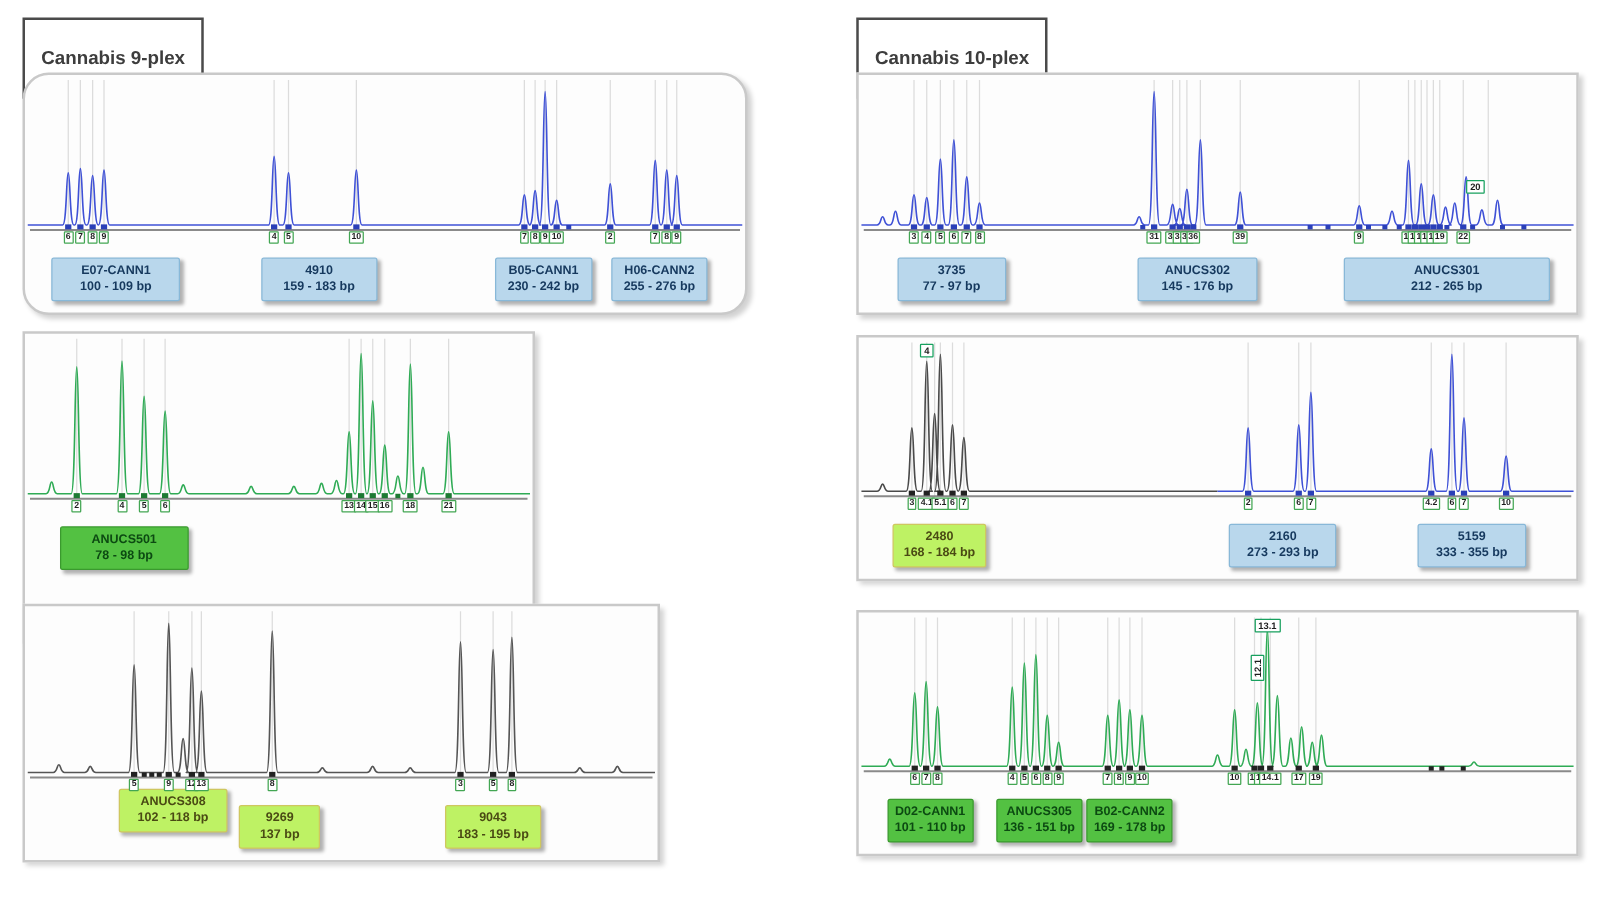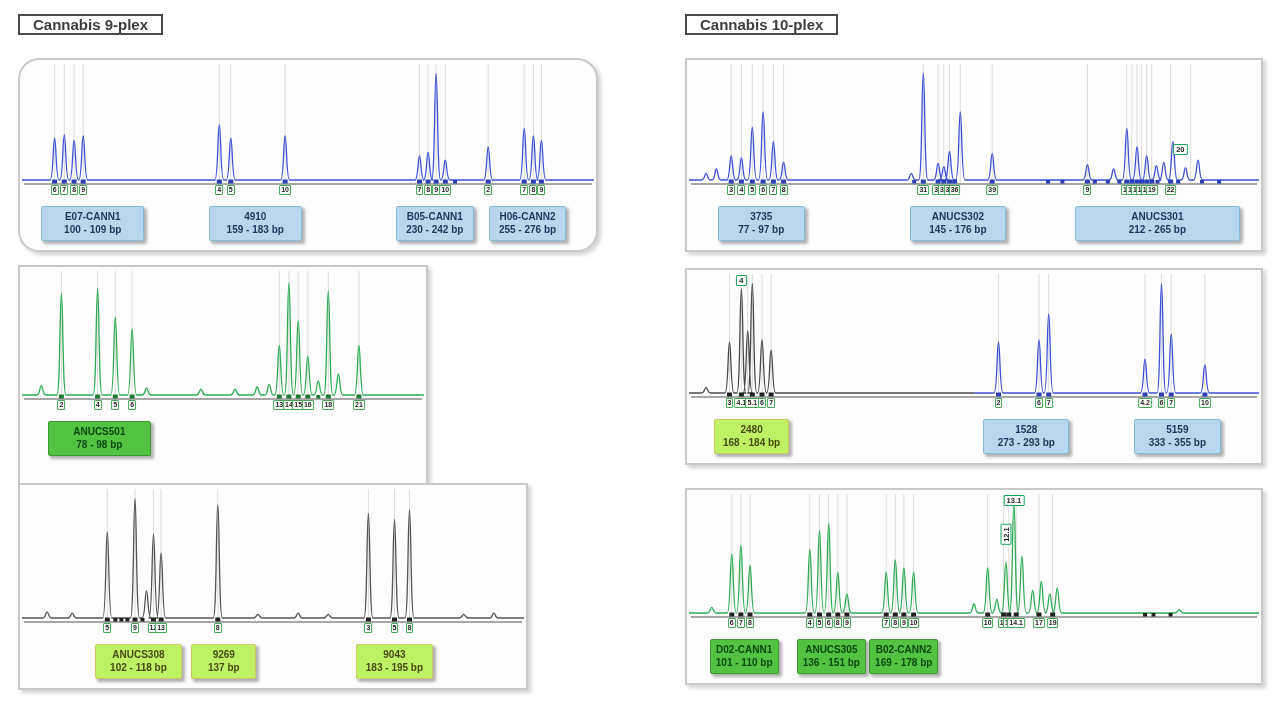--- a/index.html
+++ b/index.html
@@ -2,21 +2,21 @@
 <html><head>
 <meta charset="utf-8">
 <style>
   html,body{margin:0;padding:0;}
   body{
     width:1280px;height:720px;background:#ffffff;overflow:hidden;position:relative;
     font-family:"Liberation Sans",sans-serif;
   }
   .title{
     position:absolute;background:#fff;border:2px solid #4a4a4a;color:#3d3d3d;
-    font-size:15px;font-weight:bold;padding:0 13px;white-space:nowrap;
+    font-size:15px;font-weight:bold;padding:22px 13px;white-space:nowrap;
   }
   .panel{
     position:absolute;background:#fdfdfd;border:2px solid #c9c9c9;
     box-shadow:3px 3px 4px rgba(0,0,0,0.18);box-sizing:border-box;
   }
   .panel svg{position:absolute;left:2px;top:2px;}
   .tag{
     position:absolute;transform:translateX(-50%);background:#ffffff;
     border:1px solid #43a653;color:#1d1d1d;font-size:7px;font-weight:bold;
     line-height:8px;padding:0 1px;border-radius:1px;white-space:nowrap;z-index:3;
@@ -173,21 +173,21 @@
         <rect x="118.5" y="131" width="4" height="3.5" fill="#222222"></rect>
       </svg>
       <div class="tag" style="left:87.3px;top:138px">5</div>
       <div class="tag" style="left:115.0px;top:138px">9</div>
       <div class="tag" style="left:133.5px;top:138px">12</div>
       <div class="tag" style="left:141.1px;top:138px">13</div>
       <div class="tag" style="left:197.8px;top:138px">8</div>
       <div class="tag" style="left:348.4px;top:138px">3</div>
       <div class="tag" style="left:374.5px;top:138px">5</div>
       <div class="tag" style="left:389.5px;top:138px">8</div>
-      <div class="mlabel yellow" style="left:74.8px;width:85.3px;top:159px">
+      <div class="mlabel yellow" style="left:74.8px;width:85.3px;top:146px">
         <div class="mname">ANUCS308</div>
         <div class="mrange">102 - 118 bp</div>
       </div>
       <div class="mlabel yellow" style="left:171.4px;width:62.8px;top:159px">
         <div class="mname">9269</div>
         <div class="mrange">137 bp</div>
       </div>
       <div class="mlabel yellow" style="left:335.8px;width:75.3px;top:159px">
         <div class="mname">9043</div>
         <div class="mrange">183 - 195 bp</div>
@@ -325,21 +325,21 @@
       <div class="tag" style="left:458.0px;top:128px">4.2</div>
       <div class="tag" style="left:474.5px;top:128px">6</div>
       <div class="tag" style="left:484.2px;top:128px">7</div>
       <div class="tag" style="left:517.9px;top:128px">10</div>
       <div class="tag float" style="left:54.4px;top:5.4px">4</div>
       <div class="mlabel yellow" style="left:27.1px;width:73.0px;top:149px">
         <div class="mname">2480</div>
         <div class="mrange">168 - 184 bp</div>
       </div>
       <div class="mlabel blue" style="left:296.1px;width:84.4px;top:149px">
-        <div class="mname">1528</div>
+        <div class="mname">2160</div>
         <div class="mrange">273 - 293 bp</div>
       </div>
       <div class="mlabel blue" style="left:447.2px;width:84.4px;top:149px">
         <div class="mname">5159</div>
         <div class="mrange">333 - 355 bp</div>
       </div>
     </div>
     <div class="panel" style="left: 685px; top: 488px; width: 578px; height: 197px;">
       <svg width="570" height="135">
         <line x1="42.8" y1="2" x2="42.8" y2="125" stroke="#dcdcdc" stroke-width="1"></line>

